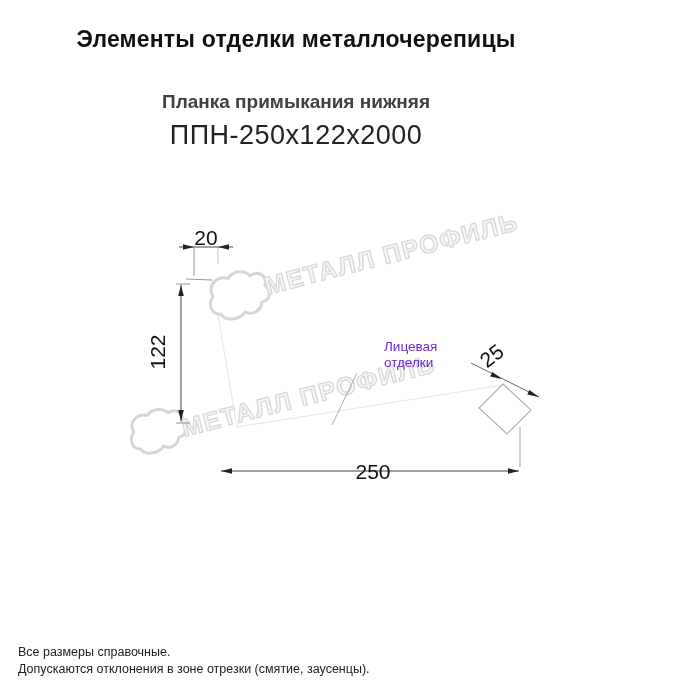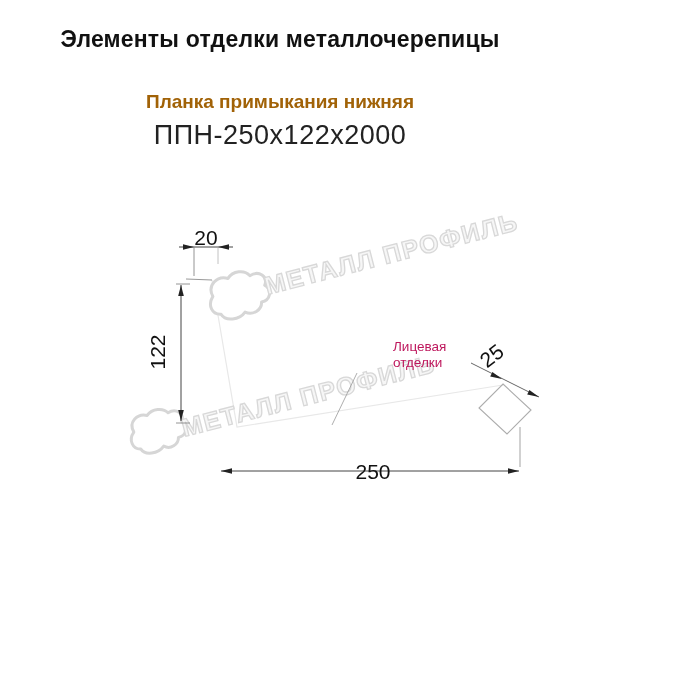--- a/index.html
+++ b/index.html
@@ -1,22 +1,22 @@
 <!DOCTYPE html>
 <html><head>
 <meta charset="utf-8">
 <style>
   html,body{margin:0;padding:0;background:#fff;}
   .stage{
     position:relative;width:700px;height:700px;background:#ffffff;overflow:hidden;
     font-family:"Liberation Sans","DejaVu Sans",sans-serif;color:#1a1a1a;
   }
-  .titles{position:absolute;left:0;top:0;width:560px;text-align:center;z-index:5;}
+  .titles{position:absolute;left:16px;top:0;width:560px;text-align:center;z-index:5;}
   .page-title{margin-top:26px;font-size:23px;font-weight:bold;letter-spacing:0.2px;color:#111;}
-  .product-subtitle{margin-top:38px;font-size:19px;font-weight:bold;color:#a16207;}
+  .product-subtitle{margin-top:38px;font-size:19px;font-weight:bold;color:#404040;}
   .product-model{margin-top:7px;font-size:27px;font-weight:normal;letter-spacing:0.5px;color:#222;}
 
   svg.layer{position:absolute;left:0;top:0;z-index:3;}
   svg.underlayer{position:absolute;left:0;top:0;z-index:1;}
 
   
   .wm{position:absolute;z-index:2;pointer-events:none;}
   .wm .blob{position:absolute;}
   .wm .wmtext{
     position:absolute;white-space:nowrap;font-weight:bold;font-size:25px;letter-spacing:1.5px;
@@ -28,21 +28,21 @@
   .wm-lower{left:124px;top:396px;}
   .wm-lower .wmtext{left:58px;top:18px;}
 
   
   .dimlabel{position:absolute;z-index:4;font-size:21px;color:#111;text-align:center;}
   .dim-20{left:184px;top:226px;width:44px;}
   .dim-122{left:136px;top:341px;width:44px;height:22px;line-height:22px;transform:rotate(-90deg);}
   .dim-250{left:345px;top:460px;width:56px;}
   .dim-25{left:470px;top:344px;width:44px;transform:rotate(-38deg);}
 
-  .face-label{position:absolute;z-index:4;left:384px;top:339px;font-size:13.5px;line-height:16px;color:#be185d;margin-left:9px;}
+  .face-label{position:absolute;z-index:4;left:384px;top:339px;font-size:13.5px;line-height:16px;color:#6d28d9;}
 
   .footer{position:absolute;z-index:5;left:18px;top:644px;font-size:12.5px;line-height:16.5px;color:#222;}
 </style>
 </head>
 <body>
 
 <div class="stage">
 
   <svg class="underlayer" width="700" height="700">
     <polyline points="212,280 237,427 503,385" fill="none" stroke="#e8e8e8" stroke-width="1.2"></polyline>
@@ -101,14 +101,18 @@
   <div class="dimlabel dim-20">20</div>
   <div class="dimlabel dim-122">122</div>
   <div class="dimlabel dim-250">250</div>
   <div class="dimlabel dim-25">25</div>
 
   <div class="face-label">
     <div>Лицевая</div>
     <div>отделки</div>
   </div>
 
+  <div class="footer">
+    <div>Все размеры справочные.</div>
+    <div>Допускаются отклонения в зоне отрезки (смятие, заусенцы).</div>
+  </div>
 
 </div>
 
 </body></html>

